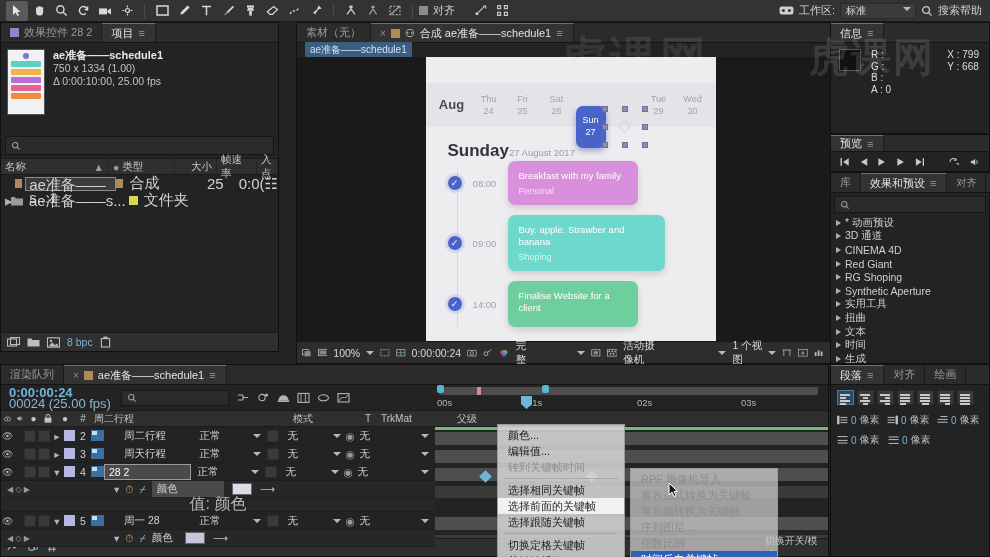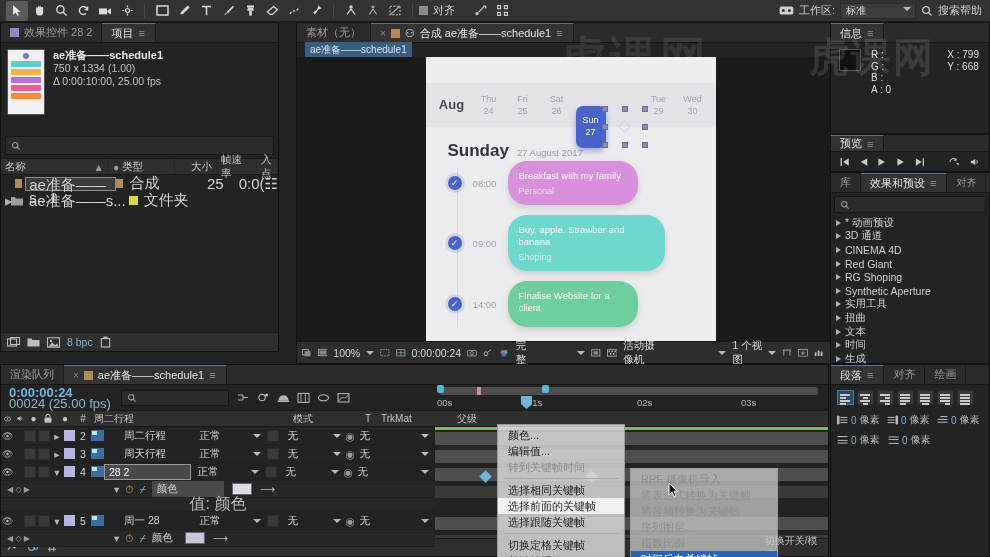--- a/index.html
+++ b/index.html
@@ -97,33 +97,33 @@
     position: absolute; width: 30px; height: 42px; background: #4a63c8; border-radius: 7px;
     box-shadow: 0 3px 6px rgba(60,70,160,.45);
   }
   .dsel-pill span { display: block; text-align: center; color: #fff; font-size: 9px; line-height: 12px; padding-top: 8px; }
   .dsel-pill span.num { padding-top: 0; }
   .selbox { position: absolute; width: 40px; height: 36px; }
   .selbox i {
     position: absolute; width: 6px; height: 6px; background: #8b8bb5; border: 1px solid #6f6f9c; display: block;
   }
   .selbox .anc { width: 9px; height: 9px; background: transparent; border: 1px solid #cfcfe8; transform: rotate(45deg); }
-  .sunday-row { padding: 14px 0 0 22px; display: flex; align-items: baseline; gap: 8px; }
+  .sunday-row { padding: 14px 0 0 22px; display: flex; align-items: baseline; gap: 0; }
   .sunday-row .big { font-size: 17px; color: #333340; font-weight: bold; }
   .sunday-row .sub { font-size: 9.5px; color: #9a9aa8; }
   .sched { position: relative; padding-left: 22px; }
   .trail { position: absolute; left: 31px; top: 6px; bottom: 0; width: 1px; background: #d9d9e2; }
   .evrow { display: flex; align-items: center; margin-bottom: 10px; position: relative; }
   .chk {
     width: 14px; height: 14px; border-radius: 50%; background: #4a63c8; color: #fff;
     font-size: 9px; display: flex; align-items: center; justify-content: center; z-index: 2;
     box-shadow: 0 0 0 3px rgba(120,135,220,.22);
   }
   .etime { width: 46px; text-align: center; font-size: 9.5px; color: #a0a0ad; }
-  .ecard { border-radius: 19px; padding: 9px 11px; color: #fff; box-shadow: 0 3px 7px rgba(0,0,0,.14); }
+  .ecard { border-radius: 7px; padding: 9px 11px; color: #fff; box-shadow: 0 3px 7px rgba(0,0,0,.14); }
   .ecard .t { font-size: 9.5px; line-height: 12px; }
   .ecard .c { font-size: 9px; color: rgba(255,255,255,.72); margin-top: 4px; }
   .comp-toolbar {
     position: absolute; left: 0; bottom: 0; width: 100%; height: 22px; background: #2d2d2d;
     border-top: 1px solid #151515; display: flex; align-items: center; gap: 6px; padding: 0 5px; font-size: 10.5px;
   }
   .tcode { color: #d8d8d8; font-size: 10.5px; }
 
   
   #info-panel { left: 830px; top: 22px; width: 160px; height: 112px; }

